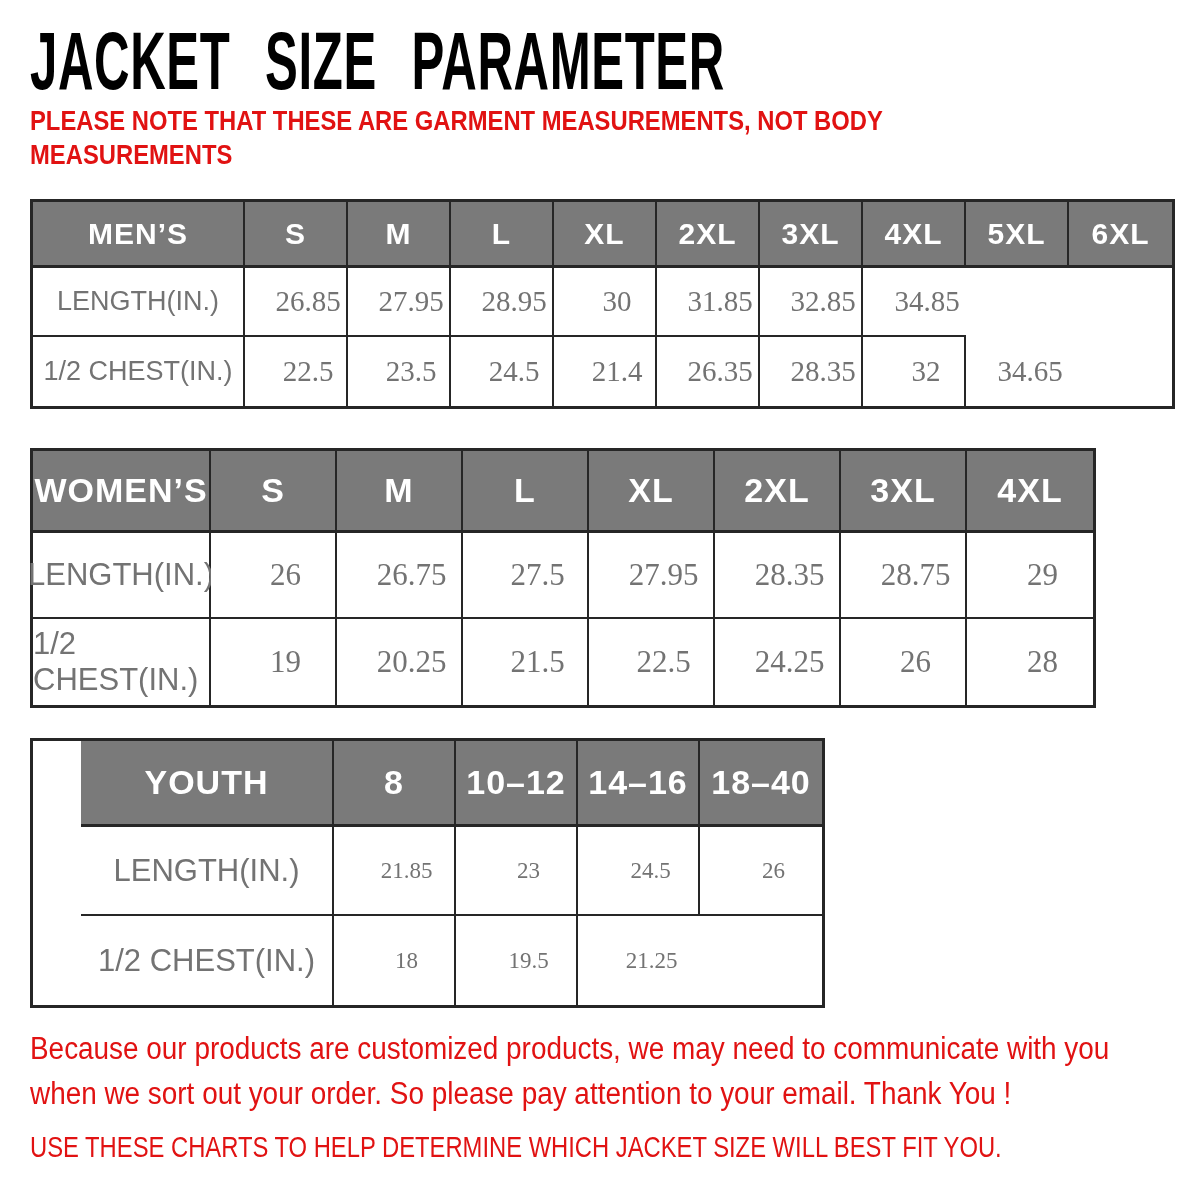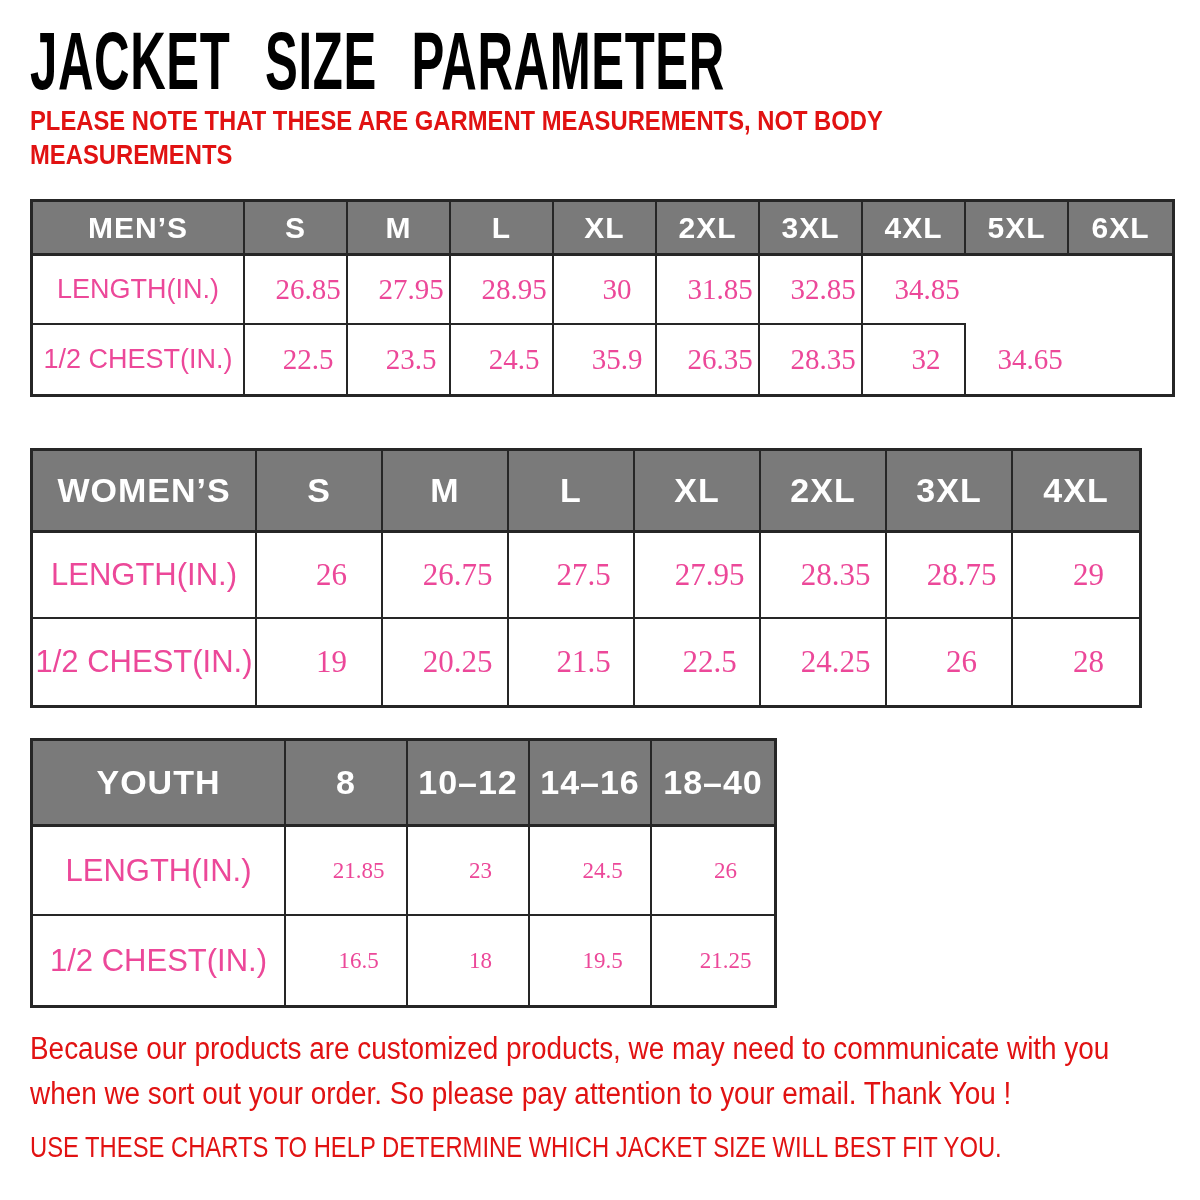--- a/index.html
+++ b/index.html
@@ -28,42 +28,42 @@
   .t-youth{left:30px;top:738px;}
   .trow{display:flex;}
   .hcell,.lcell,.vcell{
     box-sizing:border-box;display:flex;align-items:center;justify-content:center;
     border-right:2px solid #262626;
   }
   .hcell{
     background:#7a7a7a;color:#ffffff;font-weight:700;letter-spacing:1px;
     border-bottom:3px solid #262626;
   }
-  .lcell,.vcell{background:#ffffff;color:#ec4899;border-bottom:2px solid #262626;}
+  .lcell,.vcell{background:#ffffff;color:#737373;border-bottom:2px solid #262626;}
   .vcell{font-family:"Liberation Serif",serif;padding-left:25px;}
   .trow .hcell:last-child,.trow .lcell:last-child,.trow .vcell:last-child{border-right:none;}
   .trow:last-child .lcell,.trow:last-child .vcell{border-bottom:none;}
   
-  .t-mens .hcell{height:54px;font-size:30px;}
+  .t-mens .hcell{height:66px;font-size:30px;}
   .t-mens .lcell,.t-mens .vcell{height:69px;}
   .t-mens .first{width:212px;}
   .t-mens .col{width:103px;}
   .t-mens .lcell{font-size:27px;}
   .t-mens .vcell{font-size:29px;}
   
   .t-womens .hcell{height:82px;font-size:34px;}
   .t-womens .lcell,.t-womens .vcell{height:86px;}
-  .t-womens .first{width:224px;}
+  .t-womens .first{width:178px;}
   .t-womens .col{width:126px;}
   .t-womens .lcell{font-size:31px;}
   .t-womens .vcell{font-size:31px;}
   
   .t-youth .hcell{height:86px;font-size:34px;}
   .t-youth .lcell,.t-youth .vcell{height:89px;}
-  .t-youth .first{width:253px;}
+  .t-youth .first{width:253px;margin-left:48px;}
   .t-youth .col{width:122px;}
   .t-youth .lcell{font-size:31px;}
   .t-youth .vcell{font-size:23px;}
   .footer-line{
     position:absolute;left:30px;margin:0;font-size:31px;font-weight:400;
     white-space:nowrap;transform:scaleX(0.90);transform-origin:0 0;
   }
   .fl1{top:1031px;}
   .fl2{top:1076px;}
   .footer-caps{
@@ -102,21 +102,21 @@
         <div class="vcell col">30</div>
         <div class="vcell col">31.85</div>
         <div class="vcell col">32.85</div>
         <div class="vcell col">34.85</div>
       </div>
       <div class="trow">
         <div class="lcell first">1/2 CHEST(IN.)</div>
         <div class="vcell col">22.5</div>
         <div class="vcell col">23.5</div>
         <div class="vcell col">24.5</div>
-        <div class="vcell col">35.9</div>
+        <div class="vcell col">21.4</div>
         <div class="vcell col">26.35</div>
         <div class="vcell col">28.35</div>
         <div class="vcell col">32</div>
         <div class="vcell col">34.65</div>
       </div>
     </div>
 
   <div class="size-table t-womens">
       <div class="trow">
         <div class="hcell first">WOMEN’S</div>
@@ -160,21 +160,20 @@
       </div>
       <div class="trow">
         <div class="lcell first">LENGTH(IN.)</div>
         <div class="vcell col">21.85</div>
         <div class="vcell col">23</div>
         <div class="vcell col">24.5</div>
         <div class="vcell col">26</div>
       </div>
       <div class="trow">
         <div class="lcell first">1/2 CHEST(IN.)</div>
-        <div class="vcell col">16.5</div>
         <div class="vcell col">18</div>
         <div class="vcell col">19.5</div>
         <div class="vcell col">21.25</div>
       </div>
     </div>
 
   <p class="footer-line fl1 red">Because our products are customized products, we may need to communicate with you</p>
   <p class="footer-line fl2 red">when we sort out your order. So please pay attention to your email. Thank You !</p>
   <p class="footer-caps red">USE THESE CHARTS TO HELP DETERMINE WHICH JACKET SIZE WILL BEST FIT YOU.</p>
 

